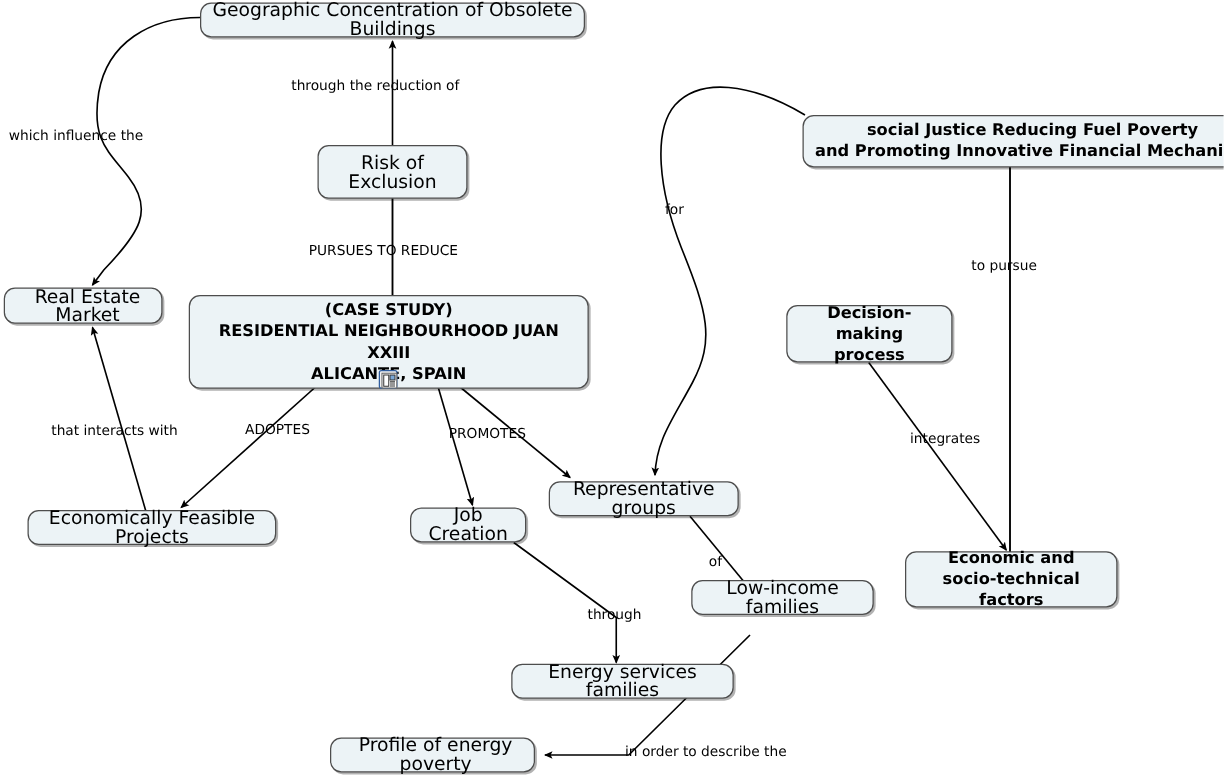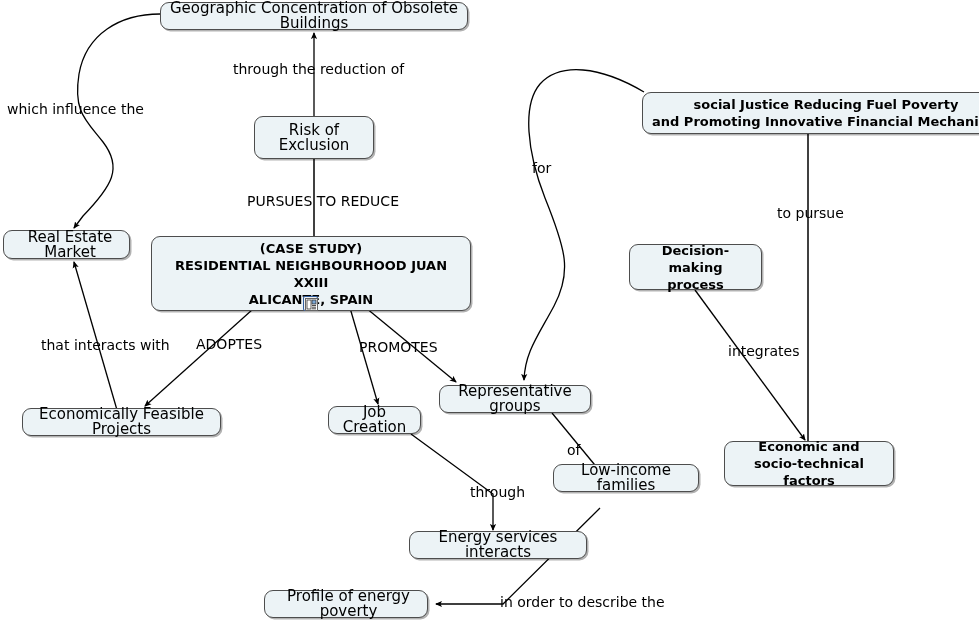--- a/index.html
+++ b/index.html
@@ -44,21 +44,21 @@
   .node.bold {
     font-weight: bold;
   }
   .node.big {
     font-size: 13px;
     line-height: 17px;
   }
   .edge-label {
     position: absolute;
     color: #000000;
-    font-size: 14px;
+    font-size: 11px;
     line-height: 14px;
     white-space: nowrap;
     background: transparent;
   }
   .res-icon {
     position: absolute;
     width: 15px;
     height: 15px;
     box-sizing: border-box;
     border: 1px solid #2f5d9e;
@@ -130,21 +130,21 @@
       <line x1="7" y1="10.8" x2="11" y2="10.8" stroke="#333333" stroke-width="0.9"></line>
     </svg>
   </span>
 
   <div class="node" style="left:22px; top:408px; width:199px; height:28px;">Economically Feasible Projects</div>
 
   <div class="node" style="left:328px; top:406px; width:93px; height:28px;">Job Creation</div>
 
   <div class="node" style="left:439px; top:385px; width:152px; height:28px;">Representative groups</div>
 
-  <div class="node" style="left:409px; top:531px; width:178px; height:28px;">Energy services interacts</div>
+  <div class="node" style="left:409px; top:531px; width:178px; height:28px;">Energy services families</div>
 
   <div class="node" style="left:553px; top:464px; width:146px; height:28px;">Low-income families</div>
 
   <div class="node" style="left:264px; top:590px; width:164px; height:28px;padding-left:12px;">Profile of energy poverty</div>
 
   <div class="node bold big" style="left:642px; top:92px; width:368px; height:42px;">social  Justice Reducing Fuel Poverty
 and Promoting Innovative Financial Mechanism</div>
 
   <div class="node bold big" style="left:629px; top:244px; width:133px; height:46px;">Decision-making
 process</div>

